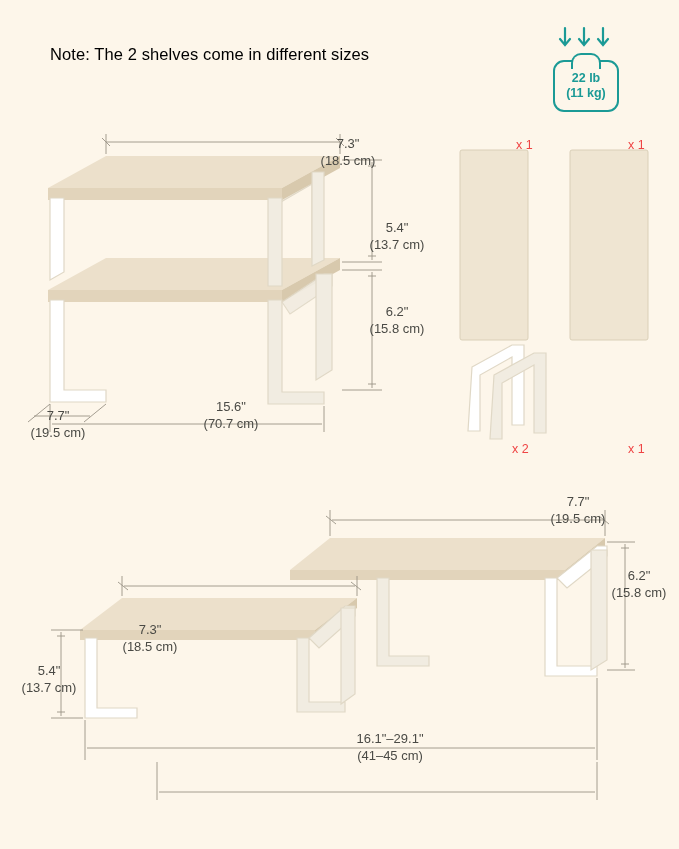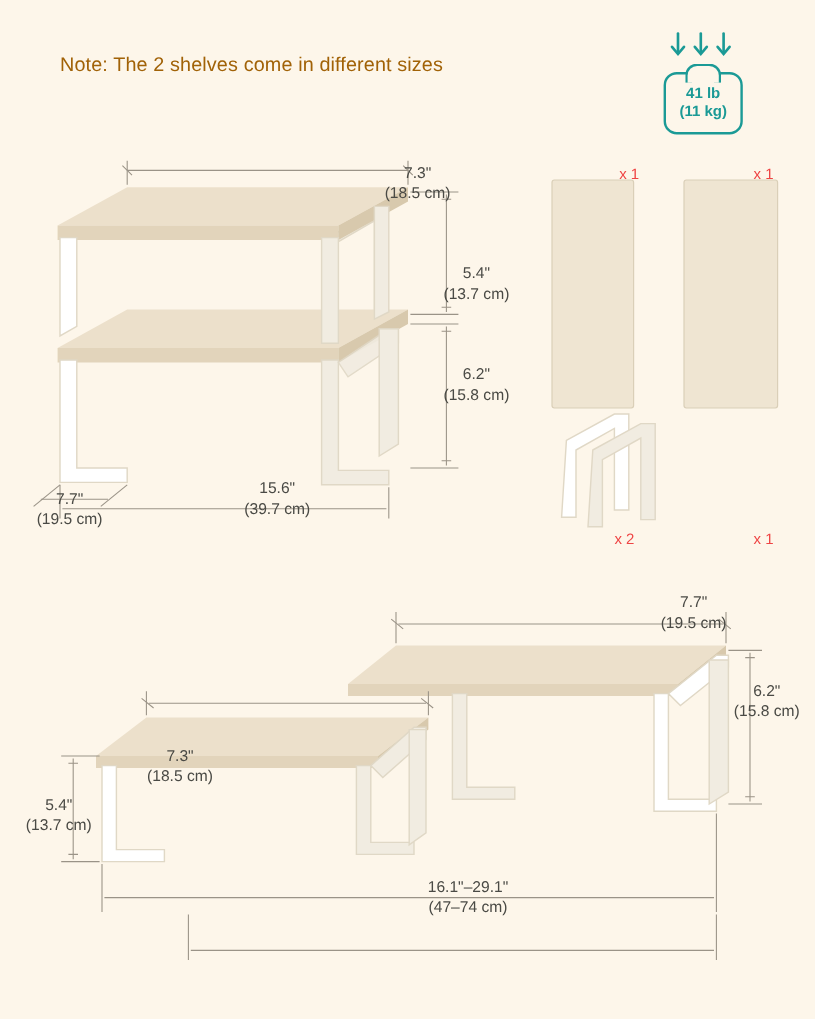--- a/index.html
+++ b/index.html
@@ -17,21 +17,21 @@
   }
   .stage {
     position: absolute;
     inset: 0;
   }
   .note {
     position: absolute;
     left: 50px;
     top: 45px;
     font-size: 16.5px;
-    color: #a16207;
+    color: #000000;
     letter-spacing: 0.1px;
   }
   .dim {
     position: absolute;
     font-size: 13px;
     line-height: 1.25;
     color: #4a4a45;
     text-align: center;
     white-space: pre-line;
   }
@@ -104,21 +104,21 @@
           <path d="M7 13 L12 19 L17 13"></path>
         <path d="M31 2 L31 18"></path>
           <path d="M26 13 L31 19 L36 13"></path>
         <path d="M50 2 L50 18"></path>
           <path d="M45 13 L50 19 L55 13"></path>
       </g>
     </svg>
   </div>
   <div class="badge">
     <span class="handle"></span>
-    <span>41 lb</span>
+    <span>22 lb</span>
     <span>(11 kg)</span>
   </div>
 
   <svg width="420" height="330" viewBox="0 0 420 330" style="position:absolute;left:20px;top:140px">
 
     <g>
       <path class="metal-sh" d="M254 58 L292 35 L300 35 L300 125 L292 125 L292 44 L254 66 Z"></path>
     </g>
 
     <g>
@@ -175,21 +175,21 @@
   <div class="dim" style="left:300px; top:120px; width:96px;">
     <span>7.3"</span><span class="l2">(18.5 cm)</span>
   </div>
   <div class="dim" style="left:347px; top:204px; width:100px;">
     <span>5.4"</span><span class="l2">(13.7 cm)</span>
   </div>
   <div class="dim" style="left:347px; top:288px; width:100px;">
     <span>6.2"</span><span class="l2">(15.8 cm)</span>
   </div>
   <div class="dim" style="left:176px; top:383px; width:110px;">
-    <span>15.6"</span><span class="l2">(39.7 cm)</span>
+    <span>15.6"</span><span class="l2">(70.7 cm)</span>
   </div>
   <div class="dim" style="left:8px; top:392px; width:100px;">
     <span>7.7"</span><span class="l2">(19.5 cm)</span>
   </div>
 
   <svg width="230" height="320" viewBox="0 0 230 320" style="position:absolute;left:450px;top:135px">
     <rect class="panel" x="10" y="15" width="68" height="190" rx="2"></rect>
     <rect class="panel" x="120" y="15" width="78" height="190" rx="2"></rect>
 
     <g>
@@ -261,16 +261,16 @@
   <div class="dim" style="left:600px; top:552px; width:78px;">
     <span>6.2"</span><span class="l2">(15.8 cm)</span>
   </div>
   <div class="dim" style="left:100px; top:606px; width:100px;">
     <span>7.3"</span><span class="l2">(18.5 cm)</span>
   </div>
   <div class="dim" style="left:8px; top:647px; width:82px;">
     <span>5.4"</span><span class="l2">(13.7 cm)</span>
   </div>
   <div class="dim" style="left:320px; top:715px; width:140px;">
-    <span>16.1"–29.1"</span><span class="l2">(47–74 cm)</span>
+    <span>16.1"–29.1"</span><span class="l2">(41–45 cm)</span>
   </div>
 
 </div>
 
 </body></html>

